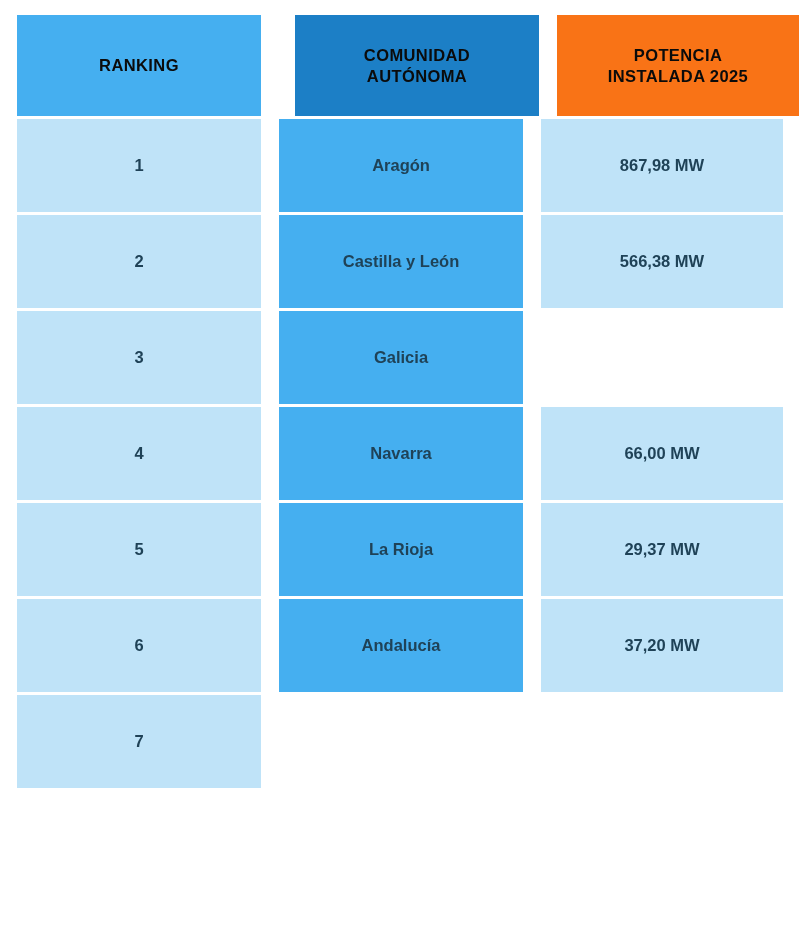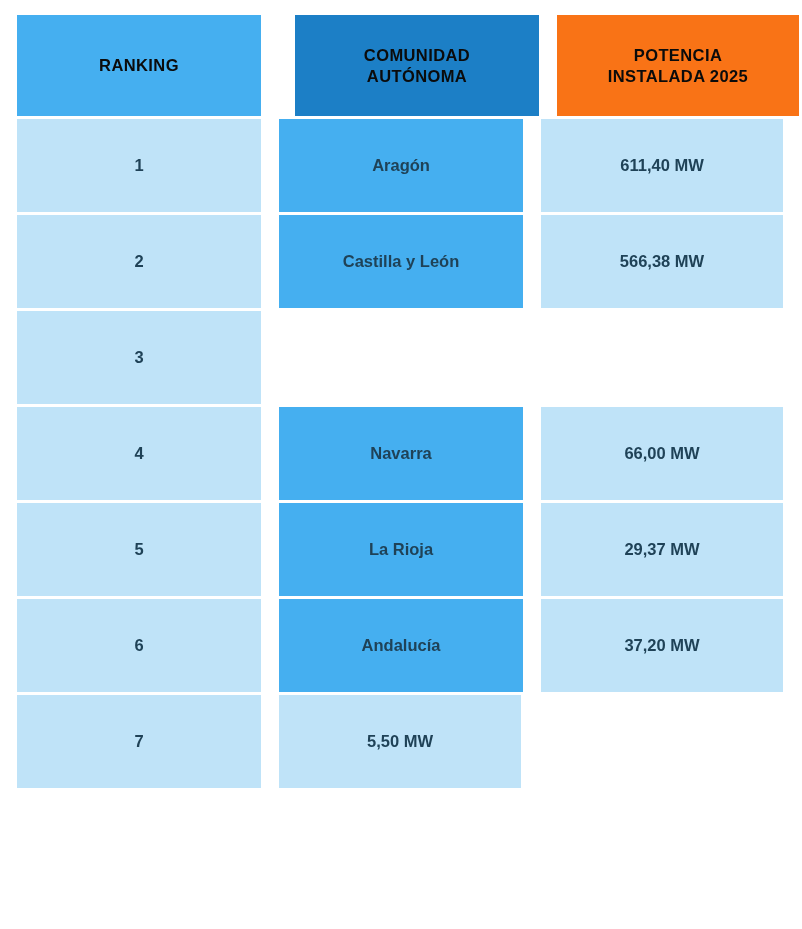--- a/index.html
+++ b/index.html
@@ -104,31 +104,32 @@
         <div>
           <span class="hdr-line">POTENCIA</span>
           <span class="hdr-line">INSTALADA 2025</span>
         </div>
       </div>
     </div>
 
     <div class="row data-row">
       <div class="cell col-rank">1</div>
       <div class="cell col-region">Aragón</div>
-      <div class="cell col-power">611,40 MW</div>
+      <div class="cell col-power">867,98 MW</div>
     </div>
 
     <div class="row data-row">
       <div class="cell col-rank">2</div>
       <div class="cell col-region">Castilla y León</div>
       <div class="cell col-power">566,38 MW</div>
     </div>
 
     <div class="row data-row">
       <div class="cell col-rank">3</div>
+      <div class="cell col-region">Galicia</div>
     </div>
 
     <div class="row data-row">
       <div class="cell col-rank">4</div>
       <div class="cell col-region">Navarra</div>
       <div class="cell col-power">66,00 MW</div>
     </div>
 
     <div class="row data-row">
       <div class="cell col-rank">5</div>
@@ -137,17 +138,16 @@
     </div>
 
     <div class="row data-row">
       <div class="cell col-rank">6</div>
       <div class="cell col-region">Andalucía</div>
       <div class="cell col-power">37,20 MW</div>
     </div>
 
     <div class="row data-row">
       <div class="cell col-rank">7</div>
-      <div class="cell col-power">5,50 MW</div>
     </div>
 
   </div>
 </div>
 
 </body></html>

